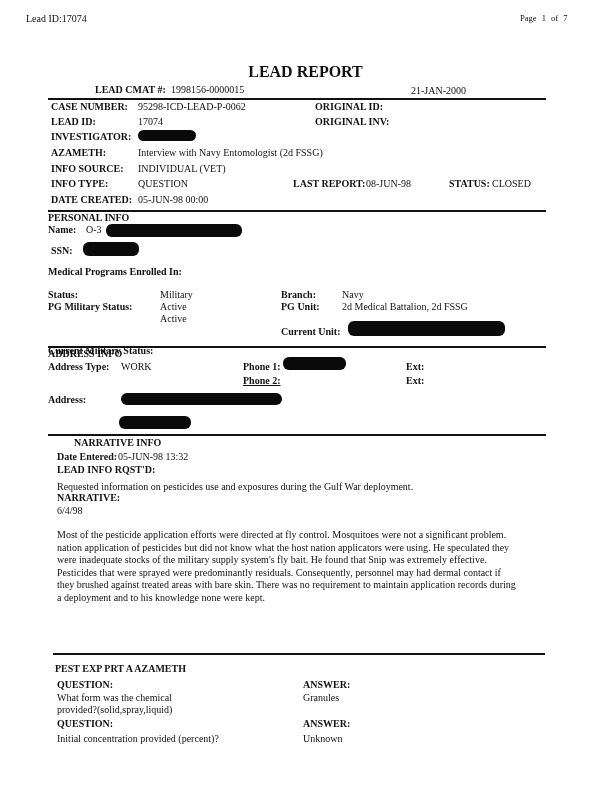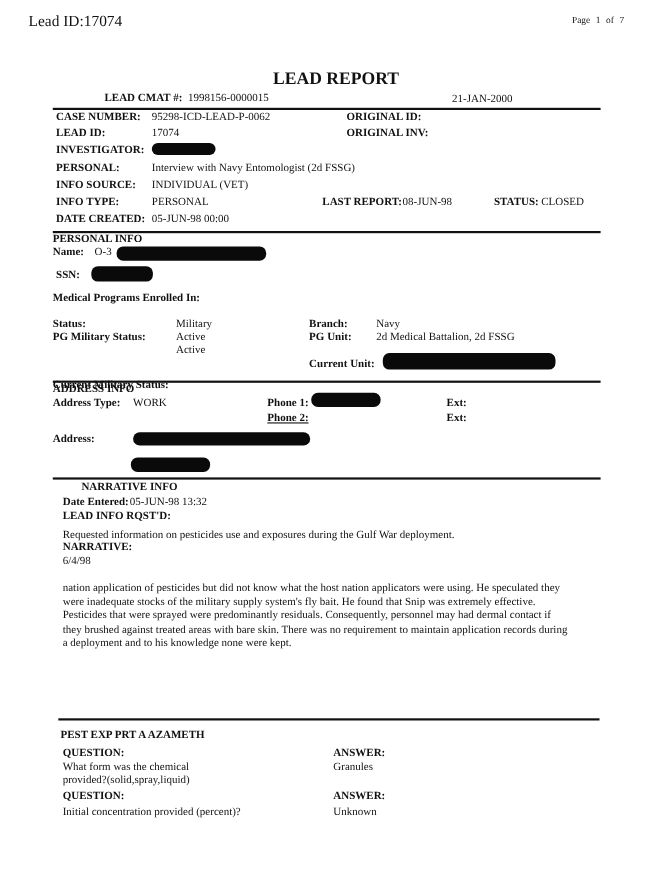--- a/index.html
+++ b/index.html
@@ -3,21 +3,21 @@
   <meta charset="utf-8">
   <style>
     html, body { margin: 0; padding: 0; background: #ffffff; }
     body {
       width: 611px; height: 792px; position: relative; overflow: hidden;
       font-family: "Liberation Serif", "DejaVu Serif", serif;
       color: #111; font-size: 10px;
     }
     .abs { position: absolute; white-space: nowrap; }
     .b { font-weight: bold; }
-    .hdr-left { left: 26px; top: 13px; font-size: 14px; font-family: Liberation Serif, serif; }
+    .hdr-left { left: 26px; top: 13px; font-size: 10px; font-family: Liberation Serif, serif; }
     .hdr-right { left: 520px; top: 13px; font-size: 8.5px; word-spacing: 3px; }
     .title { left: 0; width: 611px; top: 63px; text-align: center; font-size: 16px; font-weight: bold; }
     .rule { position: absolute; left: 48px; width: 498px; height: 2px; background: #111; }
     .redact { position: absolute; background: #0a0a0a; border-radius: 6px; }
     .narr-body { position: absolute; left: 57px; top: 529px; width: 490px; font-size: 10px; line-height: 12.6px; white-space: normal; }
     .narr-body span.line { display: block; white-space: nowrap; }
   </style>
 </head>
 <body>
 
@@ -36,28 +36,28 @@
   <div class="abs" style="left:138px; top:101px;">95298-ICD-LEAD-P-0062</div>
   <div class="abs b" style="left:315px; top:101px;">ORIGINAL ID:</div>
 
   <div class="abs b" style="left:51px; top:116px;">LEAD ID:</div>
   <div class="abs" style="left:138px; top:116px;">17074</div>
   <div class="abs b" style="left:315px; top:116px;">ORIGINAL INV:</div>
 
   <div class="abs b" style="left:51px; top:131px;">INVESTIGATOR:</div>
   <div class="redact" style="left:138px; top:130px; width:58px; height:11px;"></div>
 
-  <div class="abs b" style="left:51px; top:147px;">PERSONAL:</div>
+  <div class="abs b" style="left:51px; top:147px;">AZAMETH:</div>
   <div class="abs" style="left:138px; top:147px;">Interview with Navy Entomologist (2d FSSG)</div>
 
   <div class="abs b" style="left:51px; top:163px;">INFO SOURCE:</div>
   <div class="abs" style="left:138px; top:163px;">INDIVIDUAL (VET)</div>
 
   <div class="abs b" style="left:51px; top:178px;">INFO TYPE:</div>
-  <div class="abs" style="left:138px; top:178px;">PERSONAL</div>
+  <div class="abs" style="left:138px; top:178px;">QUESTION</div>
   <div class="abs b" style="left:293px; top:178px;">LAST REPORT:</div>
   <div class="abs" style="left:366px; top:178px;">08-JUN-98</div>
   <div class="abs b" style="left:449px; top:178px;">STATUS:</div>
   <div class="abs" style="left:492px; top:178px;">CLOSED</div>
 
   <div class="abs b" style="left:51px; top:194px;">DATE CREATED:</div>
   <div class="abs" style="left:138px; top:194px;">05-JUN-98 00:00</div>
 </div>
 
 <div class="rule" style="top:210px;"></div>
@@ -113,20 +113,21 @@
 <div>
   <div class="abs b" style="left:48px; top:437px;margin-left:26px;">NARRATIVE INFO</div>
   <div class="abs b" style="left:57px; top:451px;">Date Entered:</div>
   <div class="abs" style="left:118px; top:451px;">05-JUN-98 13:32</div>
   <div class="abs b" style="left:57px; top:464px;">LEAD INFO RQST'D:</div>
   <div class="abs" style="left:57px; top:481px;">Requested information on pesticides use and exposures during the Gulf War deployment.</div>
   <div class="abs b" style="left:57px; top:492px;">NARRATIVE:</div>
   <div class="abs" style="left:57px; top:505px;">6/4/98</div>
 
   <div class="narr-body">
+    <span class="line">Most of the pesticide application efforts were directed at fly control.  Mosquitoes were not a significant problem.</span>
     <span class="line">nation application of pesticides but did not know what the host nation applicators were using.  He speculated they</span>
     <span class="line">were inadequate stocks of the military supply system's fly bait.  He found that Snip was extremely effective.</span>
     <span class="line">Pesticides that were sprayed were predominantly residuals.  Consequently, personnel may had dermal contact if</span>
     <span class="line">they brushed against treated areas with bare skin.  There was no requirement to maintain application records during</span>
     <span class="line">a deployment and to his knowledge none were kept.</span>
   </div>
 </div>
 
 <div class="rule" style="top:653px; left:53px; width:492px;"></div>
 

